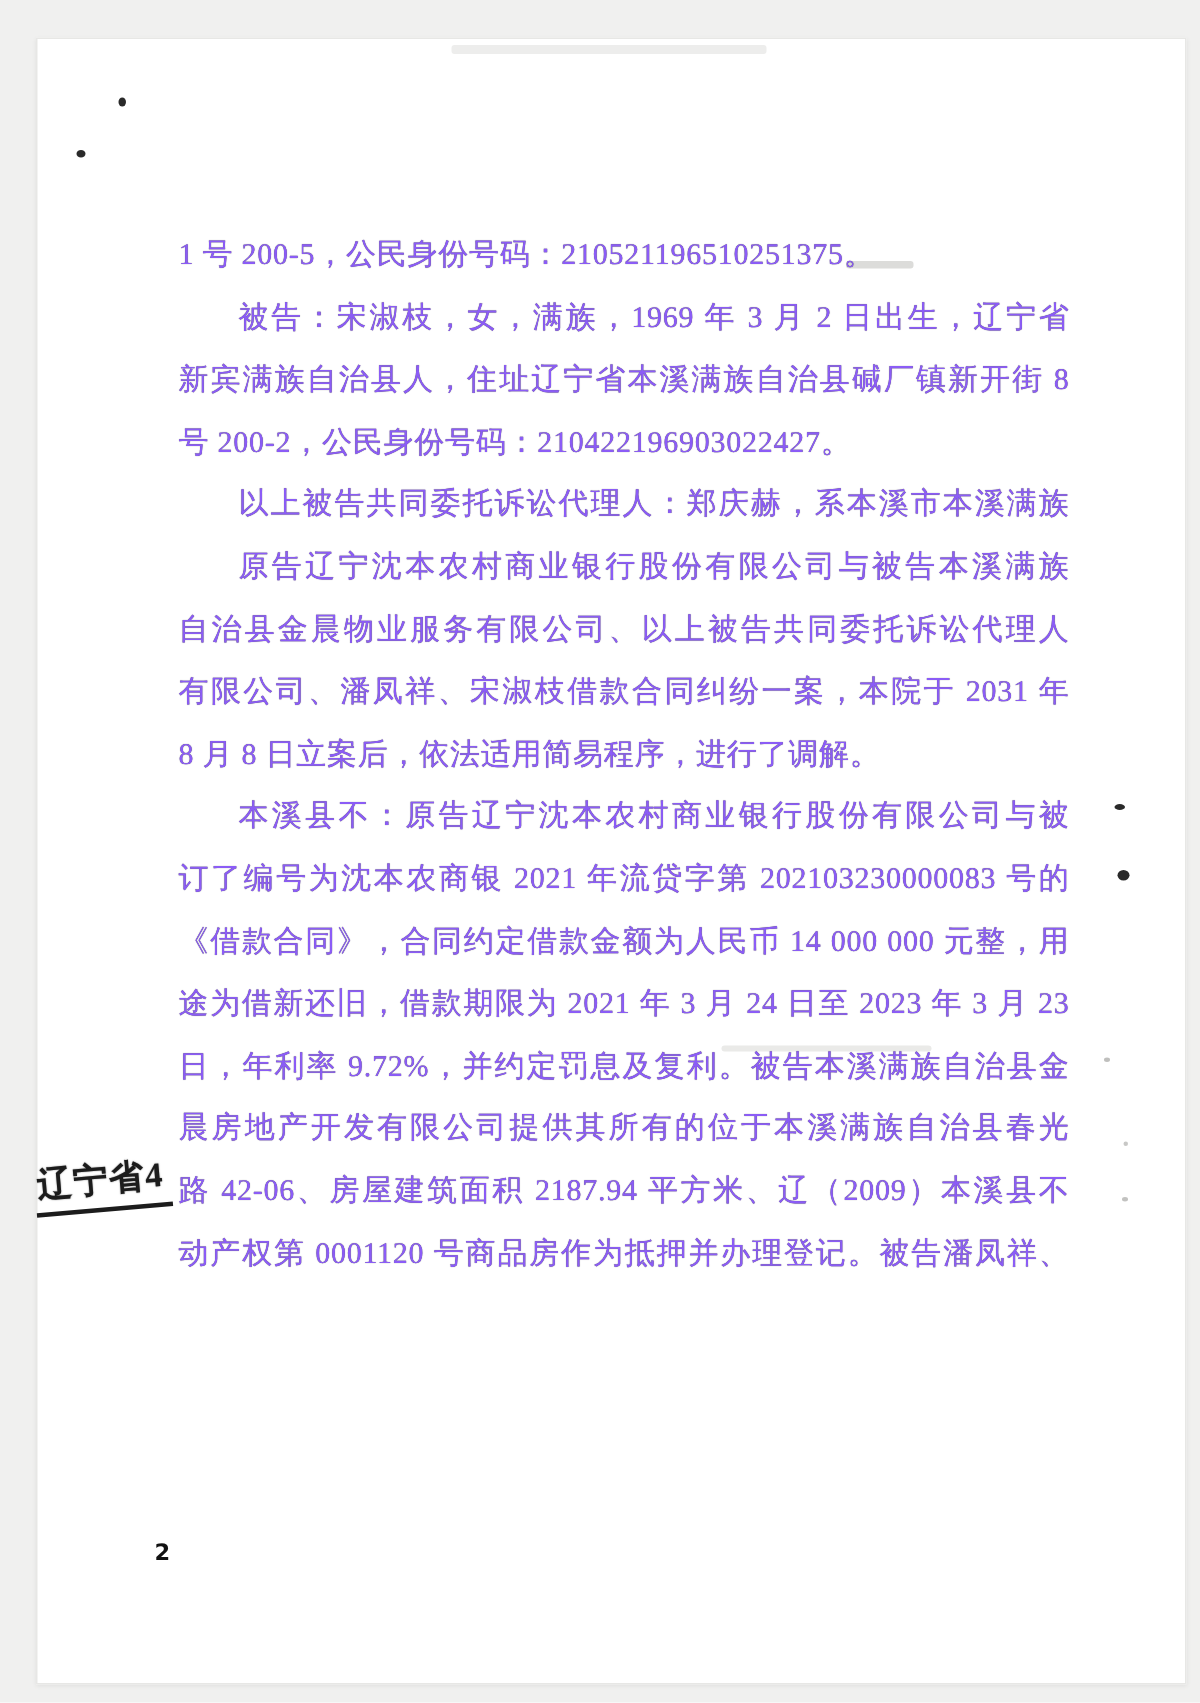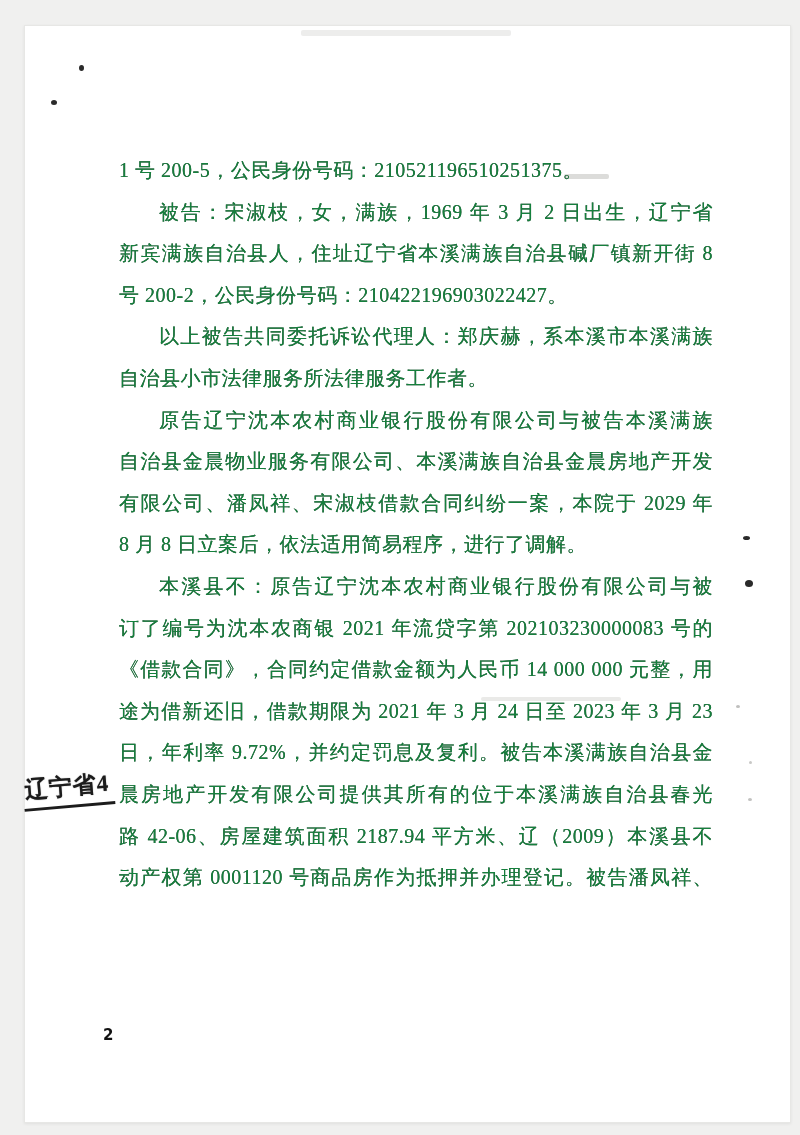--- a/index.html
+++ b/index.html
@@ -28,21 +28,21 @@
   .text-block {
     position: absolute;
     left: 94px;
     top: 124px;
     width: 594px;
   }
   .line {
     height: 41.6px;
     line-height: 41.6px;
     font-size: 20px;
-    color: #15803d;
+    color: #8b5cf6;
     text-shadow: 0 0 0.5px rgba(0,0,0,0.75);
     letter-spacing: 0.5px;
     text-align: left;
     overflow: visible;
     white-space: nowrap;
   }
   .line.j {
     white-space: normal;
     text-align: justify;
     text-align-last: justify;
@@ -97,24 +97,23 @@
   <div class="speck" style="left:711px; top:679px; width:4px; height:3px; background:#bfbfbd;"></div>
   <div class="speck" style="left:724px; top:735px; width:3px; height:3px; background:#c8c8c6;"></div>
   <div class="speck" style="left:723px; top:772px; width:4px; height:3px; background:#c2c2c0;"></div>
 
   <div class="text-block" id="lines">
       <div class="line">1 号 200-5，公民身份号码：210521196510251375。</div>
       <div class="line j first">被告：宋淑枝，女，满族，1969 年 3 月 2 日出生，辽宁省</div>
       <div class="line j">新宾满族自治县人，住址辽宁省本溪满族自治县碱厂镇新开街 8</div>
       <div class="line">号 200-2，公民身份号码：210422196903022427。</div>
       <div class="line j first">以上被告共同委托诉讼代理人：郑庆赫，系本溪市本溪满族</div>
-      <div class="line">自治县小市法律服务所法律服务工作者。</div>
       <div class="line j first">原告辽宁沈本农村商业银行股份有限公司与被告本溪满族</div>
-      <div class="line j">自治县金晨物业服务有限公司、本溪满族自治县金晨房地产开发</div>
-      <div class="line j">有限公司、潘凤祥、宋淑枝借款合同纠纷一案，本院于 2029 年</div>
+      <div class="line j">自治县金晨物业服务有限公司、以上被告共同委托诉讼代理人</div>
+      <div class="line j">有限公司、潘凤祥、宋淑枝借款合同纠纷一案，本院于 2031 年</div>
       <div class="line">8 月 8 日立案后，依法适用简易程序，进行了调解。</div>
       <div class="line j first">本溪县不：原告辽宁沈本农村商业银行股份有限公司与被</div>
       <div class="line j">订了编号为沈本农商银 2021 年流贷字第 202103230000083 号的</div>
       <div class="line j">《借款合同》，合同约定借款金额为人民币 14 000 000 元整，用</div>
       <div class="line j">途为借新还旧，借款期限为 2021 年 3 月 24 日至 2023 年 3 月 23</div>
       <div class="line j">日，年利率 9.72%，并约定罚息及复利。被告本溪满族自治县金</div>
       <div class="line j">晨房地产开发有限公司提供其所有的位于本溪满族自治县春光</div>
       <div class="line j">路 42-06、房屋建筑面积 2187.94 平方米、辽（2009）本溪县不</div>
       <div class="line j">动产权第 0001120 号商品房作为抵押并办理登记。被告潘凤祥、</div>
     </div>

